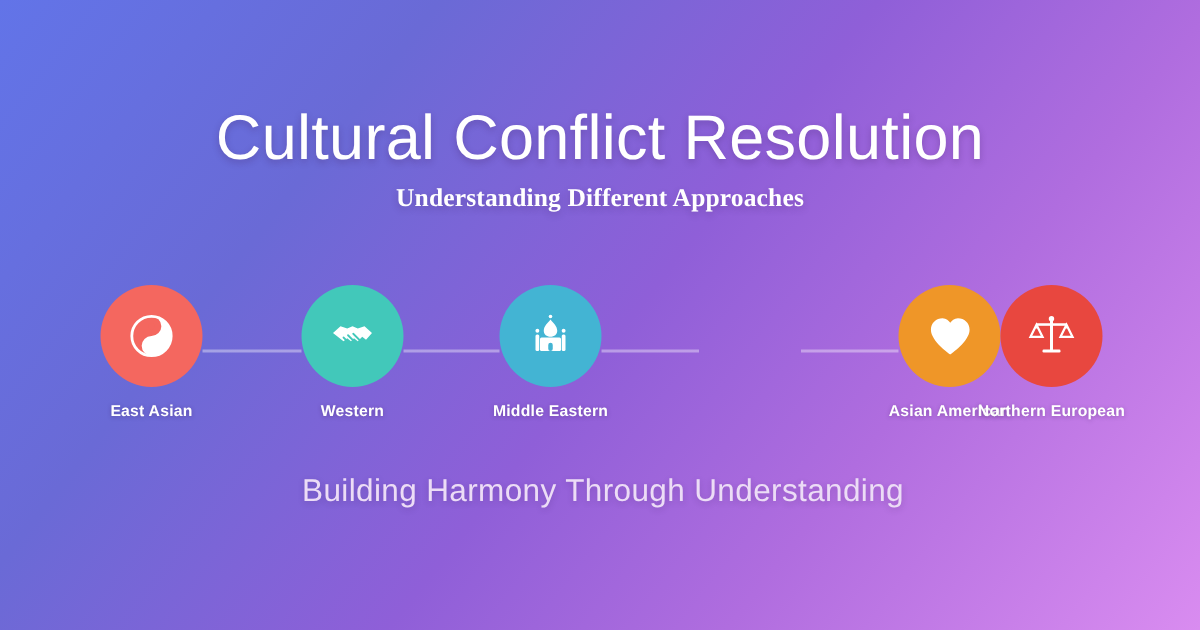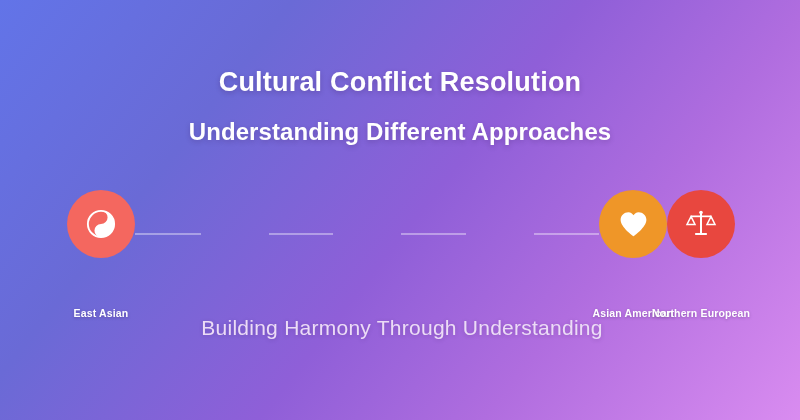--- a/index.html
+++ b/index.html
@@ -22,34 +22,35 @@
     overflow:hidden;
   }
   
   .heading {
     position:absolute;
     top:66px; left:0; width:100%;
     text-align:center;
   }
   .title {
     color:#ffffff;
-    font-size:27px;
-    font-weight:bold;
+    font-size:42px;
+    font-weight:normal;
     letter-spacing:0.2px;
     line-height:1.22;
     text-shadow:0 2px 5px rgba(60,30,90,0.28);
   }
   .subtitle {
     color:#ffffff;
-    font-size:24px;
+    font-size:17px;
     font-weight:bold;
     letter-spacing:0.1px;
     line-height:1.25;
-    margin-top:18px;
+    margin-top:4px;
     text-shadow:0 2px 5px rgba(60,30,90,0.25);
+    font-family:Liberation Serif, serif;
   }
   
   .timeline {
     position:absolute;
     left:0; top:190px;
     width:800px; height:110px;
   }
   .connector {
     position:absolute;
     height:2px;
@@ -74,21 +75,20 @@
   .node-label {
     position:absolute;
     top:78px; left:50%;
     transform:translateX(-50%);
     white-space:nowrap;
     color:#ffffff;
     font-size:10.5px;
     font-weight:bold;
     letter-spacing:0.15px;
     text-shadow:0 1px 3px rgba(60,30,90,0.35);
-    margin-top:39px;
   }
   
   .tagline {
     position:absolute;
     top:316px; left:2px; width:100%;
     text-align:center;
     color:#ecdcf6;
     font-size:21px;
     letter-spacing:0.25px;
     text-shadow:0 1px 4px rgba(60,30,90,0.22);
@@ -115,20 +115,48 @@
             <svg width="30" height="30" viewBox="0 0 64 64" aria-hidden="true">
       <circle cx="32" cy="32" r="28" fill="none" stroke="#fff" stroke-width="4"></circle>
       <path d="M32 4a28 28 0 0 1 0 56 14 14 0 0 1 0-28 14 14 0 0 0 0-28z" fill="#fff"></path>
       <circle cx="32" cy="18" r="4.4" fill="#f4675f"></circle>
       <circle cx="32" cy="46" r="4.4" fill="#fff"></circle>
     </svg>
           </span>
         </div>
         <div class="node-label">East Asian</div>
       </div>
+      <div class="node" style="left: 201px;">
+        <div class="bubble" style="background: rgb(66, 200, 186);">
+          <span>
+            <svg width="32" height="32" viewBox="0 0 64 64" aria-hidden="true">
+      <path d="M6 28l10-9 9 3 7-3 7 3 9-3 10 9-8 9-5-4-6 6-5-4-4 4-5-4-5 4z" fill="#fff"></path>
+      <path d="M20 34l7 7M26 31l8 8M33 29l8 8" stroke="#42c8ba" stroke-width="2.4" stroke-linecap="round"></path>
+    </svg>
+          </span>
+        </div>
+        <div class="node-label">Western</div>
+      </div>
+      <div class="node" style="left: 333px;">
+        <div class="bubble" style="background: rgb(67, 180, 211);">
+          <span>
+            <svg width="32" height="32" viewBox="0 0 64 64" aria-hidden="true">
+      <path d="M32 10c4 5 9 9 9 15 0 5-4 8-9 8s-9-3-9-8c0-6 5-10 9-15z" fill="#fff"></path>
+      <rect x="18" y="34" width="28" height="18" rx="2" fill="#fff"></rect>
+      <rect x="12" y="30" width="5" height="22" rx="2" fill="#fff"></rect>
+      <rect x="47" y="30" width="5" height="22" rx="2" fill="#fff"></rect>
+      <rect x="29" y="41" width="6" height="11" rx="3" fill="#43b4d3"></rect>
+      <circle cx="14.5" cy="25" r="2.6" fill="#fff"></circle>
+      <circle cx="49.5" cy="25" r="2.6" fill="#fff"></circle>
+      <circle cx="32" cy="6" r="2.4" fill="#fff"></circle>
+    </svg>
+          </span>
+        </div>
+        <div class="node-label">Middle Eastern</div>
+      </div>
       <div class="node" style="left: 599px;">
         <div class="bubble" style="background: rgb(239, 150, 40);">
           <span>
             <svg width="33" height="33" viewBox="0 0 64 64" aria-hidden="true">
       <path d="M32 55S7 38 7 23C7 14 14 8 22 8c5 0 8 3 10 6 2-3 5-6 10-6 8 0 15 6 15 15 0 15-25 32-25 32z" fill="#fff"></path>
     </svg>
           </span>
         </div>
         <div class="node-label">Asian American</div>
       </div>

